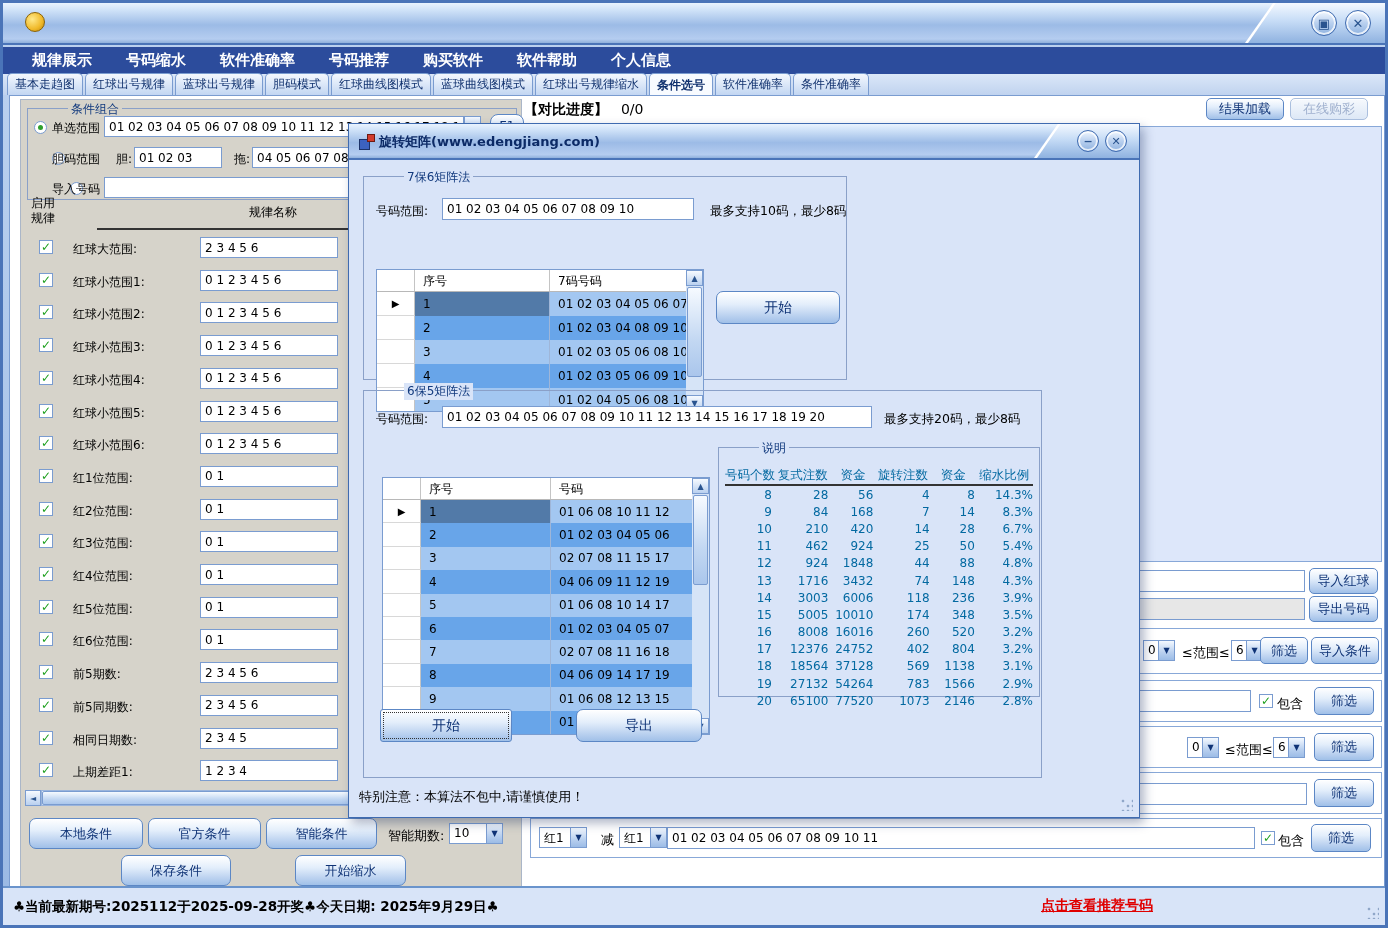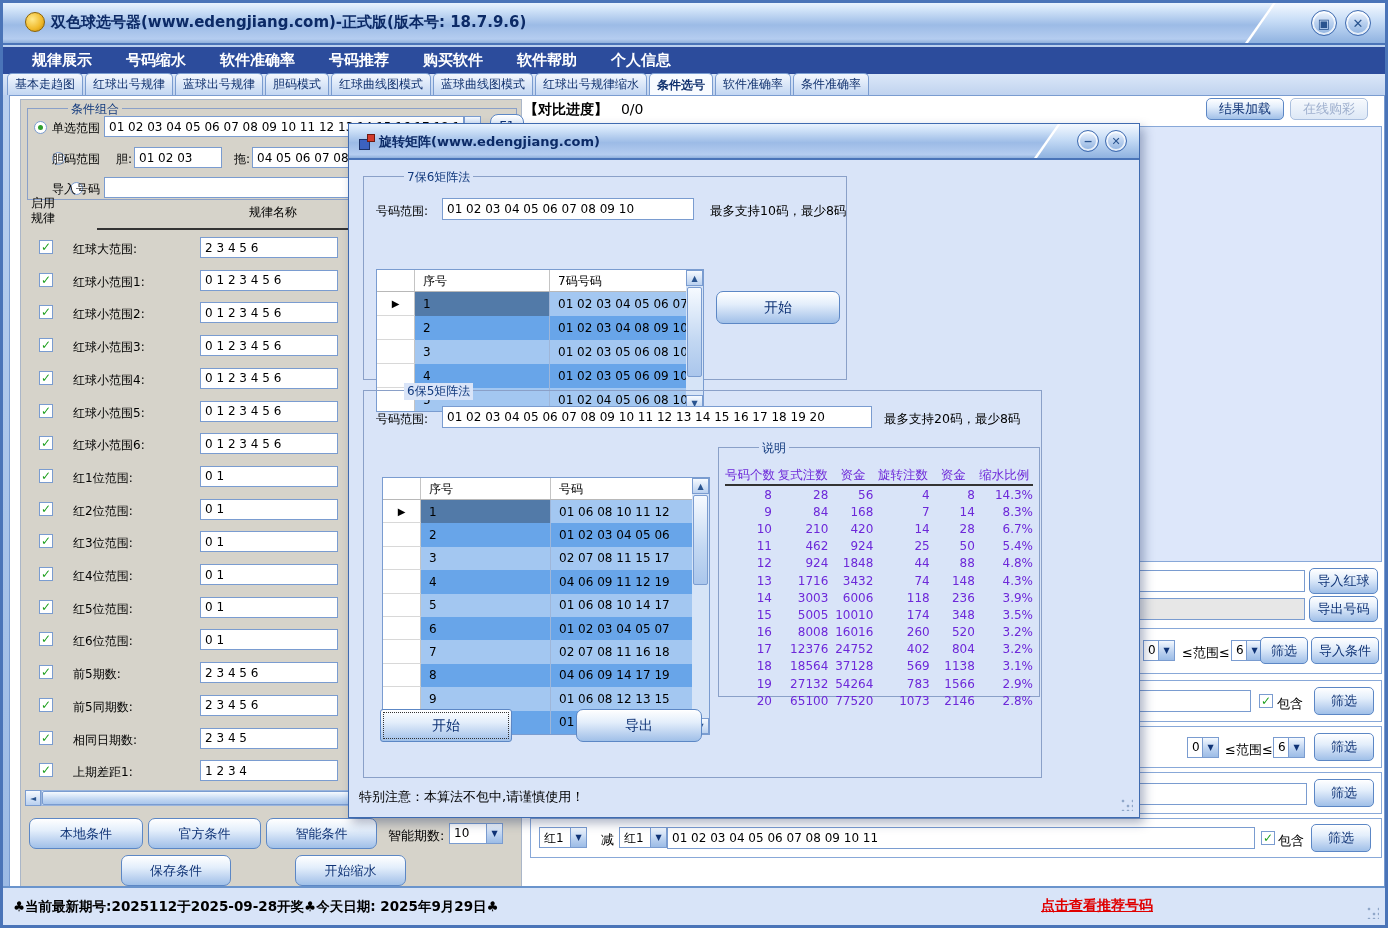--- a/index.html
+++ b/index.html
@@ -89,21 +89,21 @@
   .dialog .roundbtn { width:22px; height:22px; font-size:11px; }
 
   .tbl { position:absolute; background:#b91c1c; border:1px solid #7a9cd0; overflow:hidden;margin-top:34px; }
   .tbl .hdr { display:flex; height:22px; border-bottom:1px solid #b8b8b8; background:#fff; }
   .tbl .hdr .hc { font-size:12px; color:#000; padding:3px 0 0 8px; border-right:1px solid #c4c4c4; }
   .trow { display:flex; }
   .trow .c0 { background:#fff; border-right:1px solid #c4c4c4; border-bottom:1px solid #d8d8d8; display:flex; align-items:center; justify-content:center; color:#000; font-size:10px; }
   .trow .c { font-size:12px; color:#000; padding-left:8px; display:flex; align-items:center; border-right:1px solid #9fb6d8; white-space:nowrap; }
   .vscroll { position:absolute; right:0; top:0; width:17px; height:100%; }
 
-  .explain-grid { position:absolute; left:6px; top:18px; right:6px; font-size:12px; color:#6d28d9; }
+  .explain-grid { position:absolute; left:6px; top:18px; right:6px; font-size:12px; color:#0369a1; }
   .ex-row { display:flex; height:17.2px; align-items:center; }
   .ex-row span { text-align:right; white-space:nowrap; }
   .ex-row.ex-hdr { border-bottom:2px solid #333; height:20px; font-size:12.5px; }
   .exc0{width:50px} .exc1{width:60px} .exc2{width:48px} .exc3{width:60px} .exc4{width:48px} .exc5{width:62px}
 
   .statusbar { position:absolute; left:0px; bottom:0px; width:100%; height:39px; background:#d8e4f8; border-top:2px solid #6a94cc; }
   .status-info { position:absolute; left:10px; top:10px; font-size:13.5px; font-weight:bold; color:#000; }
   .status-link { position:absolute; left:1038px; top:9px; font-size:14px; font-weight:bold; color:#e00000; text-decoration:underline; cursor:pointer; }
   .grip { position:absolute; width:13px; height:13px;
       background-image:radial-gradient(circle at 3px 3px,#8fa6c8 1.5px,transparent 1.6px),
@@ -115,21 +115,20 @@
                        radial-gradient(circle at 3px 13px,#8fa6c8 1.5px,transparent 1.6px); }
 </style>
 </head>
 <body>
 
 <div class="win">
 
   <div class="titlebar">
     <div class="swoosh" style="right:-30px"></div>
     <span class="coin"></span>
-    <span class="title-text">双色球选号器(www.edengjiang.com)-正式版(版本号: 18.7.9.6)</span>
     <div class="btnrow" style="right:14px">
       <div class="roundbtn">▣</div>
       <div class="roundbtn">✕</div>
     </div>
   </div>
 
   <div class="menubar" id="menubar">
       <span class="menu-item">规律展示</span>
       <span class="menu-item">号码缩水</span>
       <span class="menu-item">软件准确率</span>

